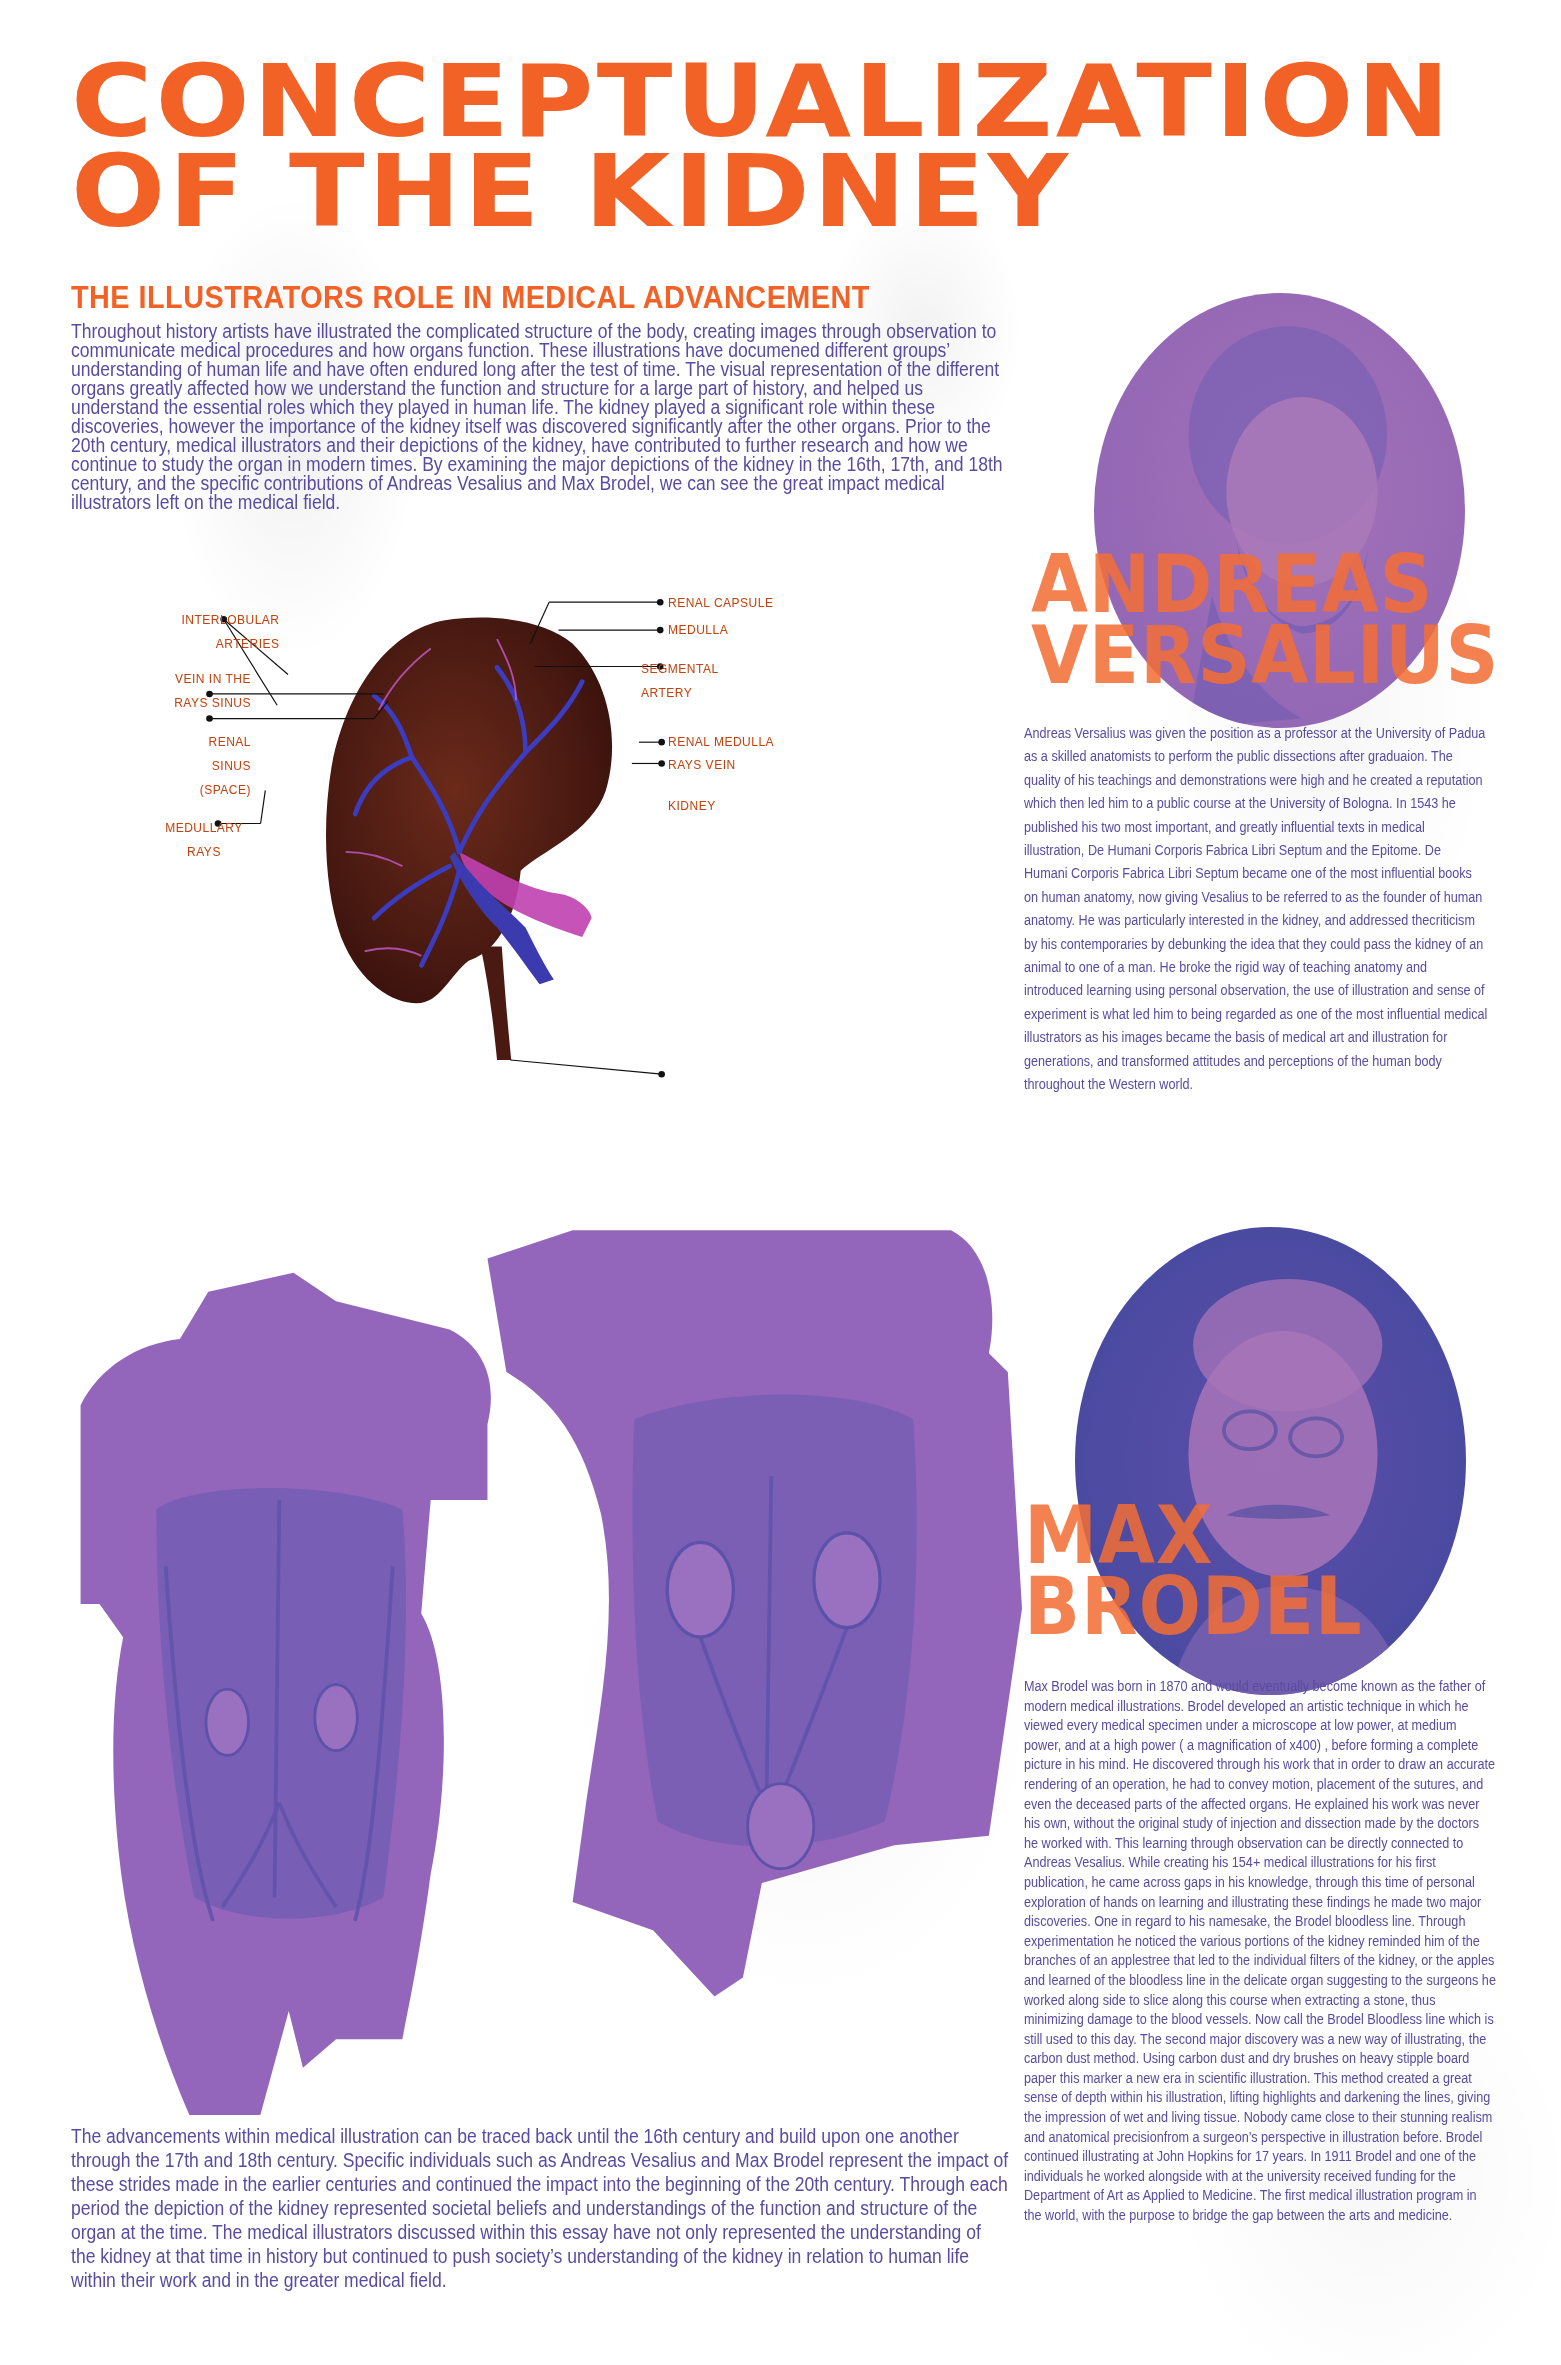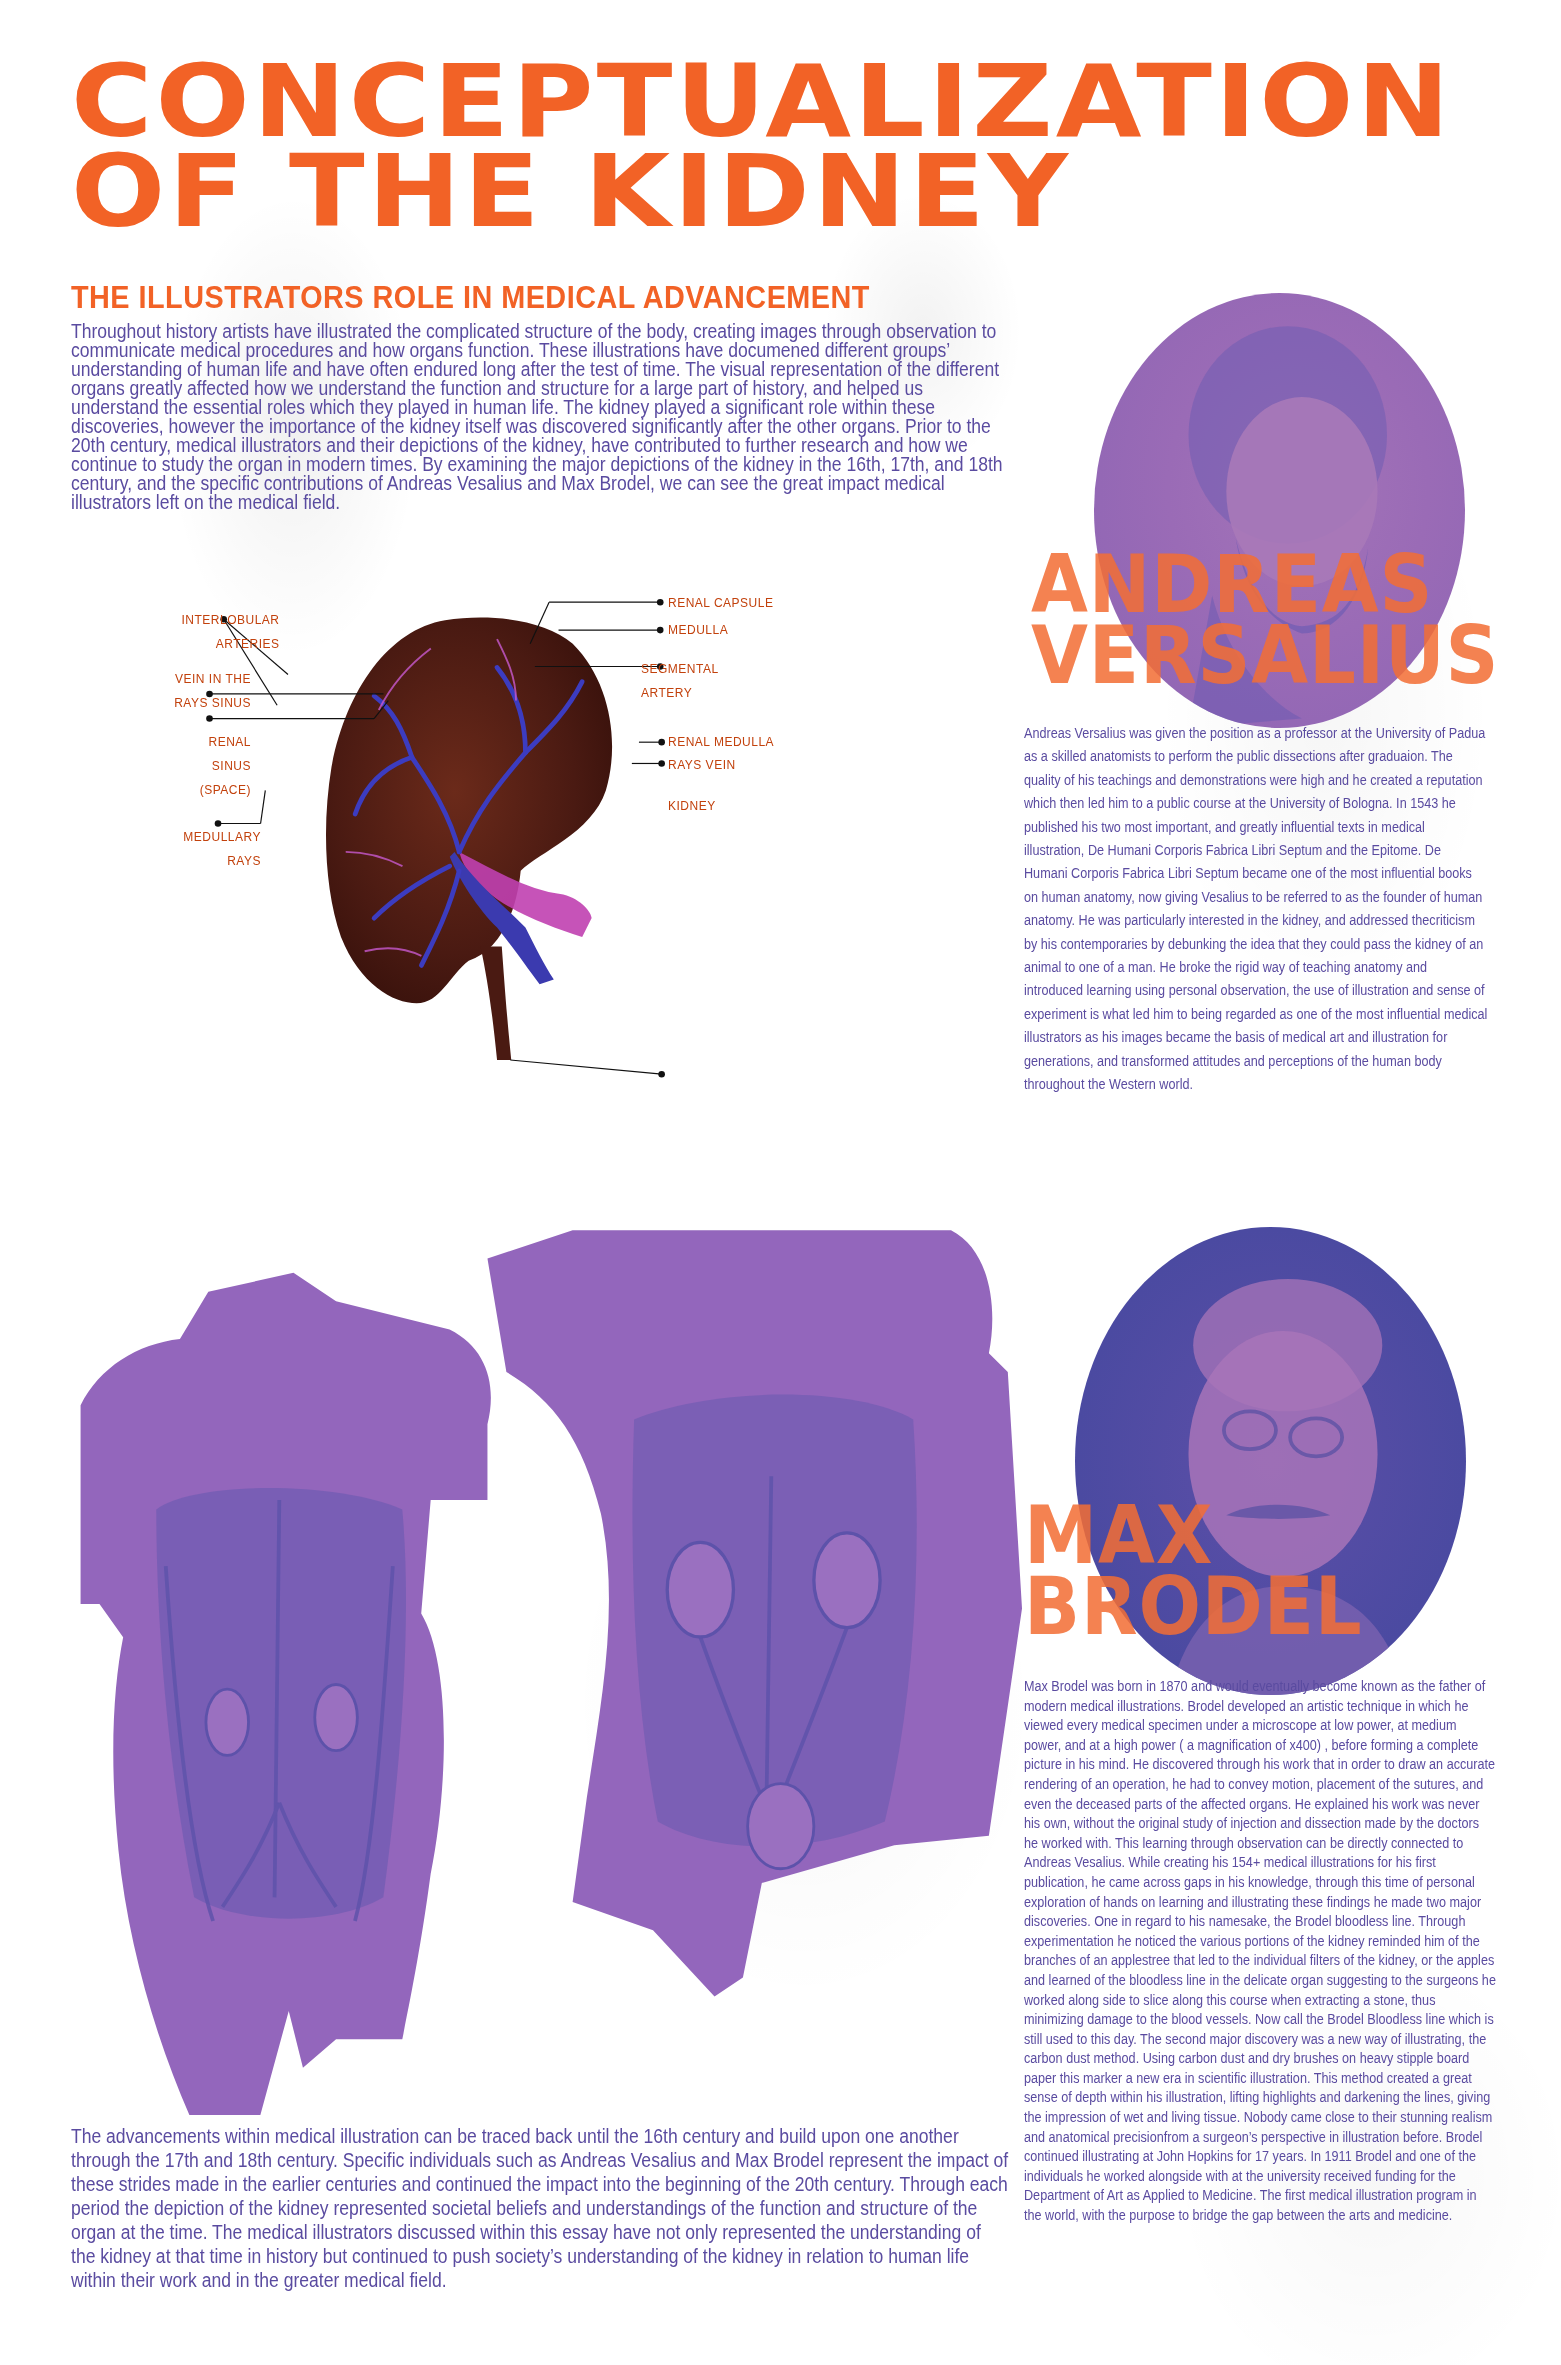--- a/index.html
+++ b/index.html
@@ -176,21 +176,21 @@
     </g>
   </svg>
 
   <div class="dlabel right-align" style="left:9.5px; top:21px; width:104px;">INTERLOBULAR
 ARTERIES</div>
   <div class="dlabel right-align" style="left:-19px; top:80px; width:104px;">VEIN IN THE
 RAYS SINUS</div>
   <div class="dlabel right-align" style="left:-19px; top:143px; width:104px;">RENAL
 SINUS
 (SPACE)</div>
-  <div class="dlabel right-align" style="left:-19px; top:238px; width:114px;">MEDULLARY
+  <div class="dlabel right-align" style="left:-19px; top:229px; width:114px;text-align:center;">MEDULLARY
 RAYS</div>
 
   <div class="dlabel" style="left:502px; top:3.8px;">RENAL CAPSULE</div>
   <div class="dlabel" style="left:502px; top:31px;">MEDULLA</div>
   <div class="dlabel" style="left:475px; top:70px;">SEGMENTAL
 ARTERY</div>
   <div class="dlabel" style="left:502px; top:143px;">RENAL MEDULLA</div>
   <div class="dlabel" style="left:502px; top:166px;">RAYS VEIN</div>
   <div class="dlabel" style="left:502px; top:207px;">KIDNEY</div>
 </div>

